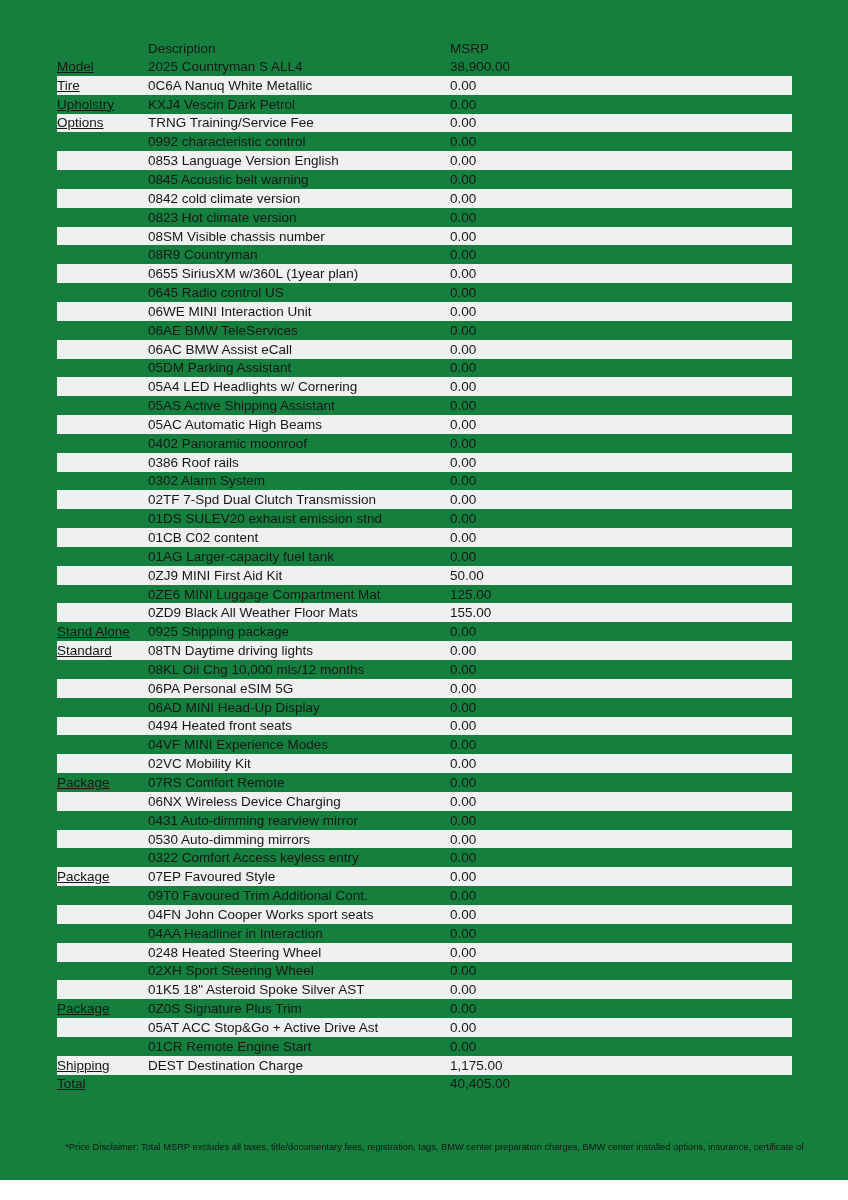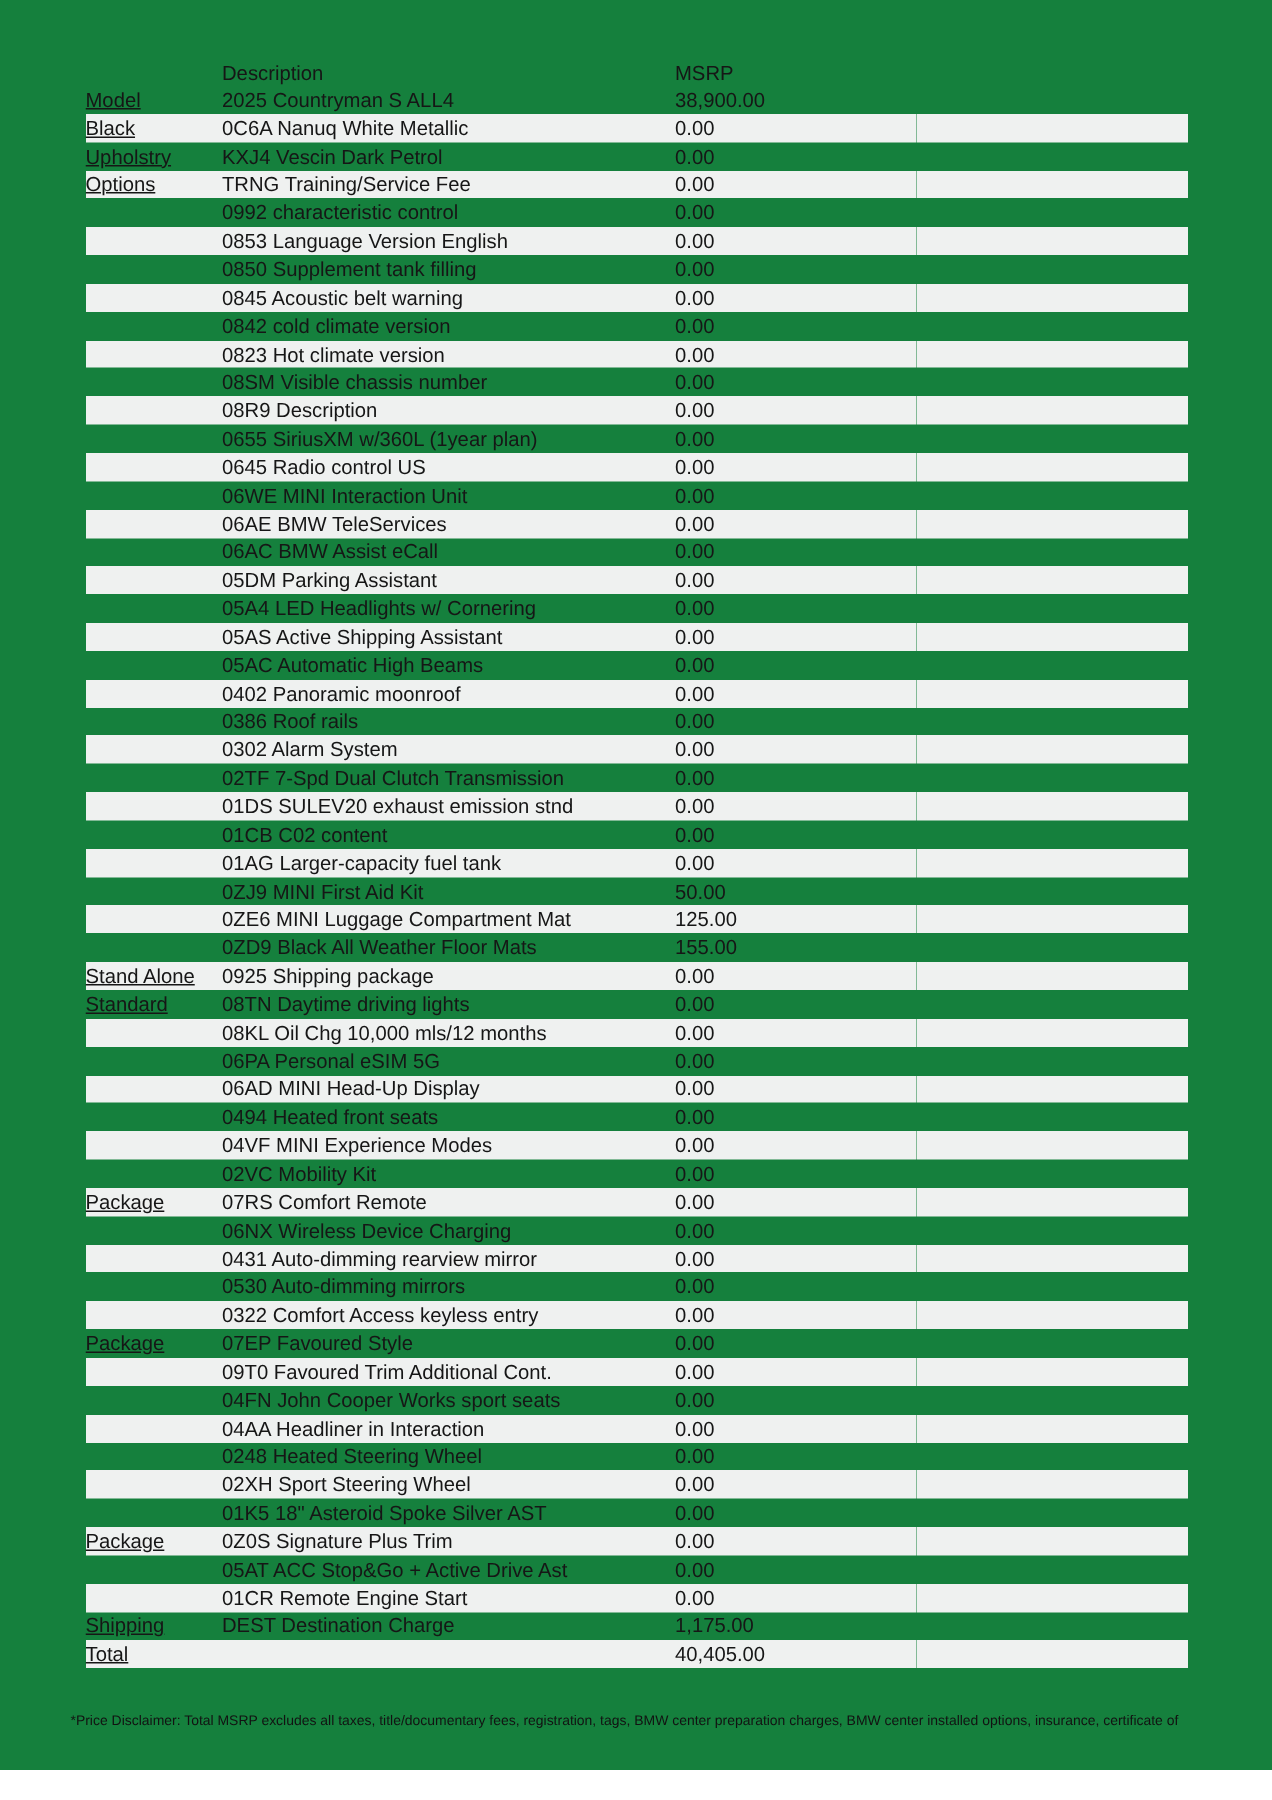--- a/index.html
+++ b/index.html
@@ -56,20 +56,21 @@
   .disclaimer {
     position: absolute;
     left: 47px;
     top: 1142px;
     width: 775px;
     margin: 0;
     font-size: 9.3px;
     line-height: 1.25;
     color: #121212;
     white-space: nowrap;
+    text-align: center;
   }
 </style>
 </head>
 <body>
 
 <div class="page">
 
   <table class="price-table">
     <thead>
       <tr>
@@ -80,21 +81,21 @@
       </tr>
     </thead>
     <tbody id="rows">
         <tr>
           <td class="col-cat">Model</td>
           <td class="col-desc">2025 Countryman S ALL4</td>
           <td class="col-msrp">38,900.00</td>
           <td class="col-fill"></td>
         </tr>
         <tr>
-          <td class="col-cat">Black</td>
+          <td class="col-cat">Tire</td>
           <td class="col-desc">0C6A Nanuq White Metallic</td>
           <td class="col-msrp">0.00</td>
           <td class="col-fill"></td>
         </tr>
         <tr>
           <td class="col-cat">Upholstry</td>
           <td class="col-desc">KXJ4 Vescin Dark Petrol</td>
           <td class="col-msrp">0.00</td>
           <td class="col-fill"></td>
         </tr>
@@ -111,26 +112,20 @@
           <td class="col-fill"></td>
         </tr>
         <tr>
           <td class="col-cat"></td>
           <td class="col-desc">0853 Language Version English</td>
           <td class="col-msrp">0.00</td>
           <td class="col-fill"></td>
         </tr>
         <tr>
           <td class="col-cat"></td>
-          <td class="col-desc">0850 Supplement tank filling</td>
-          <td class="col-msrp">0.00</td>
-          <td class="col-fill"></td>
-        </tr>
-        <tr>
-          <td class="col-cat"></td>
           <td class="col-desc">0845 Acoustic belt warning</td>
           <td class="col-msrp">0.00</td>
           <td class="col-fill"></td>
         </tr>
         <tr>
           <td class="col-cat"></td>
           <td class="col-desc">0842 cold climate version</td>
           <td class="col-msrp">0.00</td>
           <td class="col-fill"></td>
         </tr>
@@ -141,21 +136,21 @@
           <td class="col-fill"></td>
         </tr>
         <tr>
           <td class="col-cat"></td>
           <td class="col-desc">08SM Visible chassis number</td>
           <td class="col-msrp">0.00</td>
           <td class="col-fill"></td>
         </tr>
         <tr>
           <td class="col-cat"></td>
-          <td class="col-desc">08R9 Description</td>
+          <td class="col-desc">08R9 Countryman</td>
           <td class="col-msrp">0.00</td>
           <td class="col-fill"></td>
         </tr>
         <tr>
           <td class="col-cat"></td>
           <td class="col-desc">0655 SiriusXM w/360L (1year plan)</td>
           <td class="col-msrp">0.00</td>
           <td class="col-fill"></td>
         </tr>
         <tr>

